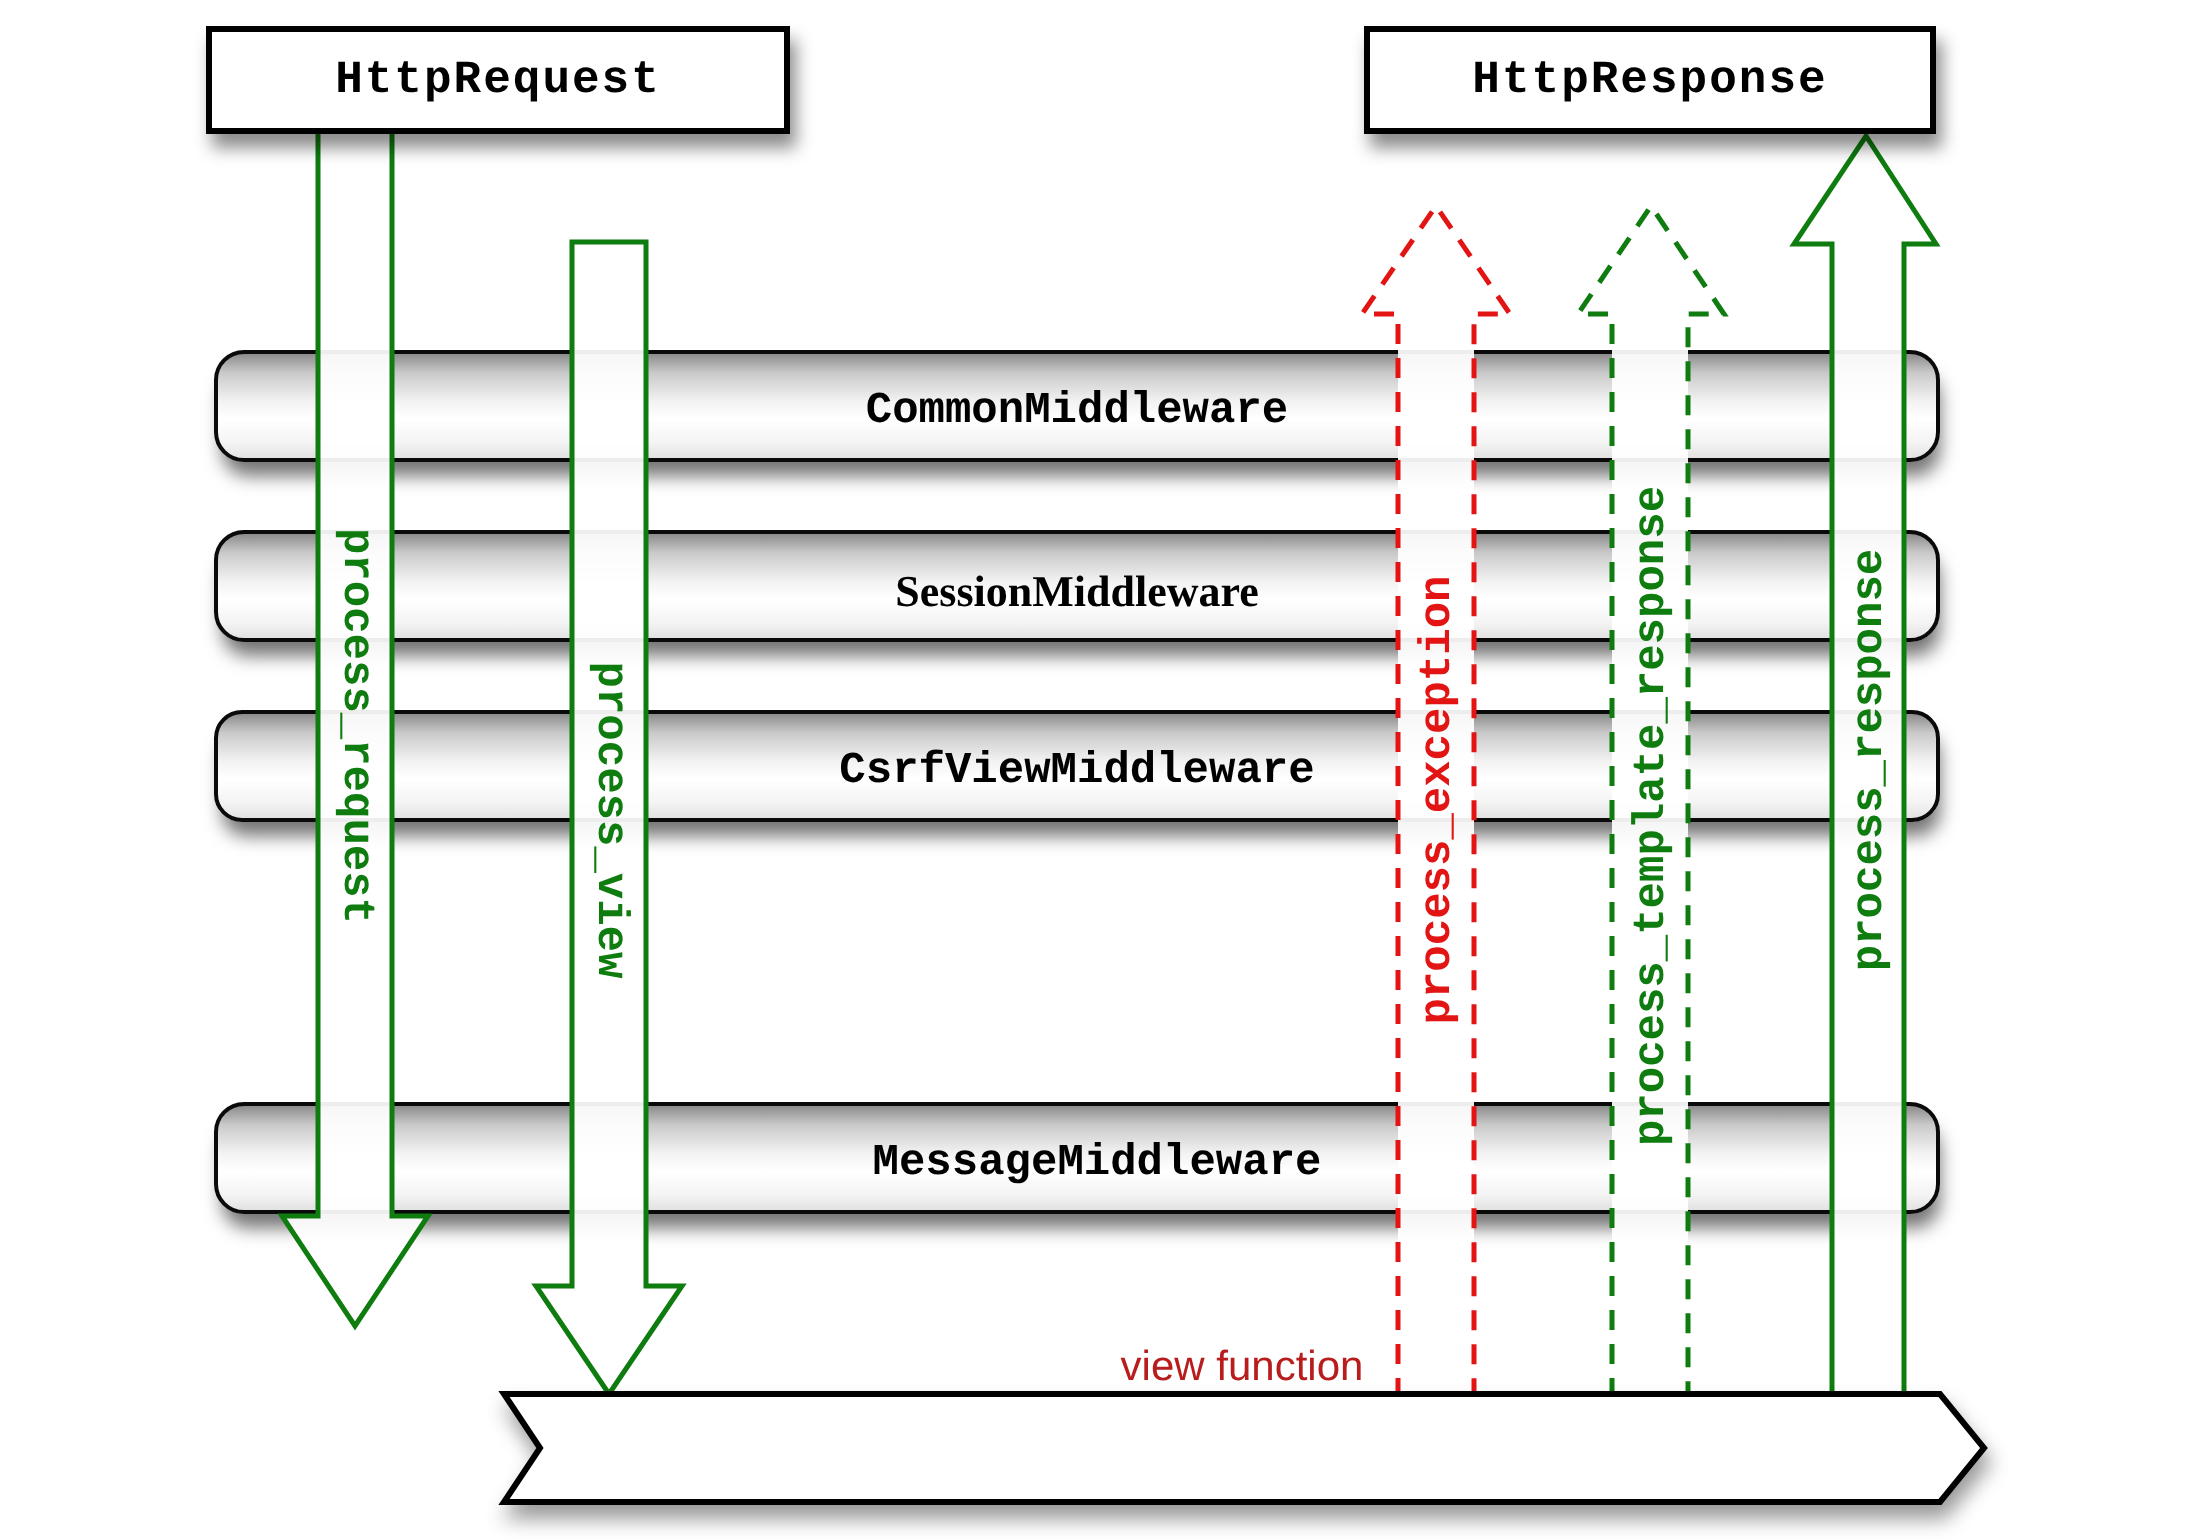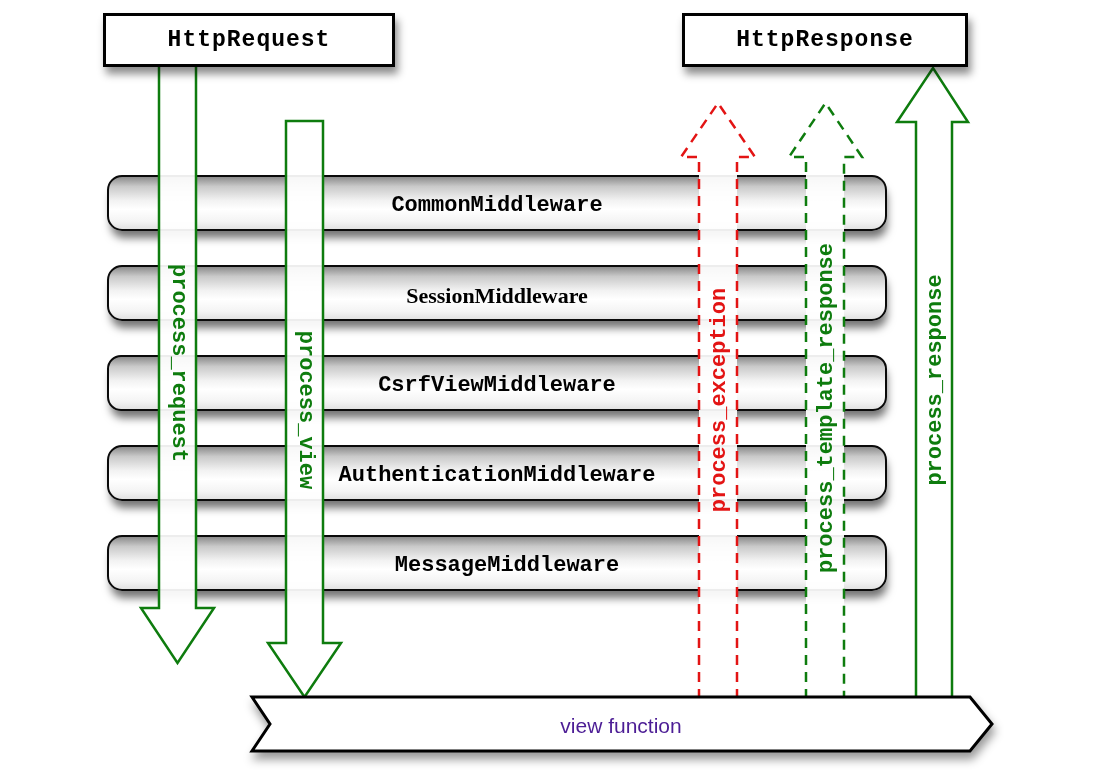--- a/index.html
+++ b/index.html
@@ -8,28 +8,28 @@
 
   
   .tbox { position:absolute; box-sizing:border-box; background:#ffffff; border:3px solid #000;
           display:flex; align-items:center; justify-content:center;
           font:bold 23px "Liberation Mono", monospace; color:#000; letter-spacing:1px;
           box-shadow:3px 7px 8px rgba(0,0,0,0.45); z-index:4; }
   #box-request  { left:103px; top:13px; width:292px; height:54px; }
   #box-response { left:682px; top:13px; width:286px; height:54px; }
 
   
-  .bar { position:absolute; left:107px; width:780px; height:56px; box-sizing:border-box;
+  .bar { position:absolute; left:107px; width:863px; height:56px; box-sizing:border-box;
          border:2.5px solid #0a0a0a; border-radius:15px;
          background:linear-gradient(180deg,#8c8c8c 0%,#c9c9c9 18%,#f2f2f2 45%,#ffffff 62%,#f4f4f4 85%,#e2e2e2 100%);
          box-shadow:2px 9px 9px -2px rgba(0,0,0,0.55);
          display:flex; align-items:center; justify-content:center;
          font:bold 22px "Liberation Mono", monospace; color:#000; padding-top:5px; z-index:1; }
   #bar-0 { top:175px; } #bar-1 { top:265px;font-family:Liberation Serif, serif; } #bar-2 { top:355px;border-radius:14px; }
-  #bar-3 { top:445px; } #bar-4 { top:535px;padding-left:20px; }
+  #bar-3 { top:445px; } #bar-4 { top:551px;padding-left:20px; }
 
   
   #arrow-svg { position:absolute; left:0; top:0; width:1100px; height:770px; z-index:2; }
   #arrow-svg path { fill:rgba(255,255,255,0.93); stroke-width:2.5; stroke-linejoin:miter; }
   .stroke-green { stroke:var(--green); }
   .stroke-red   { stroke:var(--red); }
   .dashed { stroke-dasharray:10 7; }
 
   
   .vlabel { position:absolute; white-space:nowrap; z-index:3;
@@ -41,32 +41,31 @@
   #lbl-0 { left:178px; top:363px; }
   #lbl-1 { left:305px; top:410px; }
   #lbl-2 { left:719px; top:400px; }
   #lbl-3 { left:826px; top:408px; }
   #lbl-4 { left:935px; top:380px; }
 
   
   #banner-svg { position:absolute; left:240px; top:693px; width:770px; height:66px; z-index:4;
                 filter:drop-shadow(2px 7px 5px rgba(0,0,0,0.4)); }
   #banner-svg path { fill:#ffffff; stroke:#000; stroke-width:3; stroke-linejoin:miter; }
-  #banner-label { position:absolute; left:621px; top:726px; transform:translate(-50%,-50%);
-                  font:21px "Liberation Sans", sans-serif; color:#4c1d95; z-index:5; white-space:nowrap; }
+  #banner-label { position:absolute; left:621px; top:684px; transform:translate(-50%,-50%);
+                  font:21px "Liberation Sans", sans-serif; color:#b91c1c; z-index:5; white-space:nowrap; }
 </style>
 </head>
 <body>
 
 <div class="canvas">
 
   <div class="bar" id="bar-0">CommonMiddleware</div>
   <div class="bar" id="bar-1">SessionMiddleware</div>
   <div class="bar" id="bar-2">CsrfViewMiddleware</div>
-  <div class="bar" id="bar-3">AuthenticationMiddleware</div>
   <div class="bar" id="bar-4">MessageMiddleware</div>
 
   <svg id="arrow-svg" viewBox="0 0 1100 770">
     <path class="stroke-green" d="M159,60 L159,608 L141,608 L177.5,663 L214,608 L196,608 L196,60 Z"></path>
     <path class="stroke-green" d="M286,121 L286,643 L268,643 L304.5,697 L341,643 L323,643 L323,121 Z"></path>
     <path class="stroke-red dashed" d="M699,699 L699,157 L681,157 L718,103 L755,157 L737,157 L737,699 Z"></path>
     <path class="stroke-green dashed" d="M806,699 L806,157 L789,157 L825.5,103 L862,157 L844,157 L844,699 Z"></path>
     <path class="stroke-green" d="M916,699 L916,122 L897,122 L933,68 L968,122 L952,122 L952,699 Z"></path>
   </svg>
 

